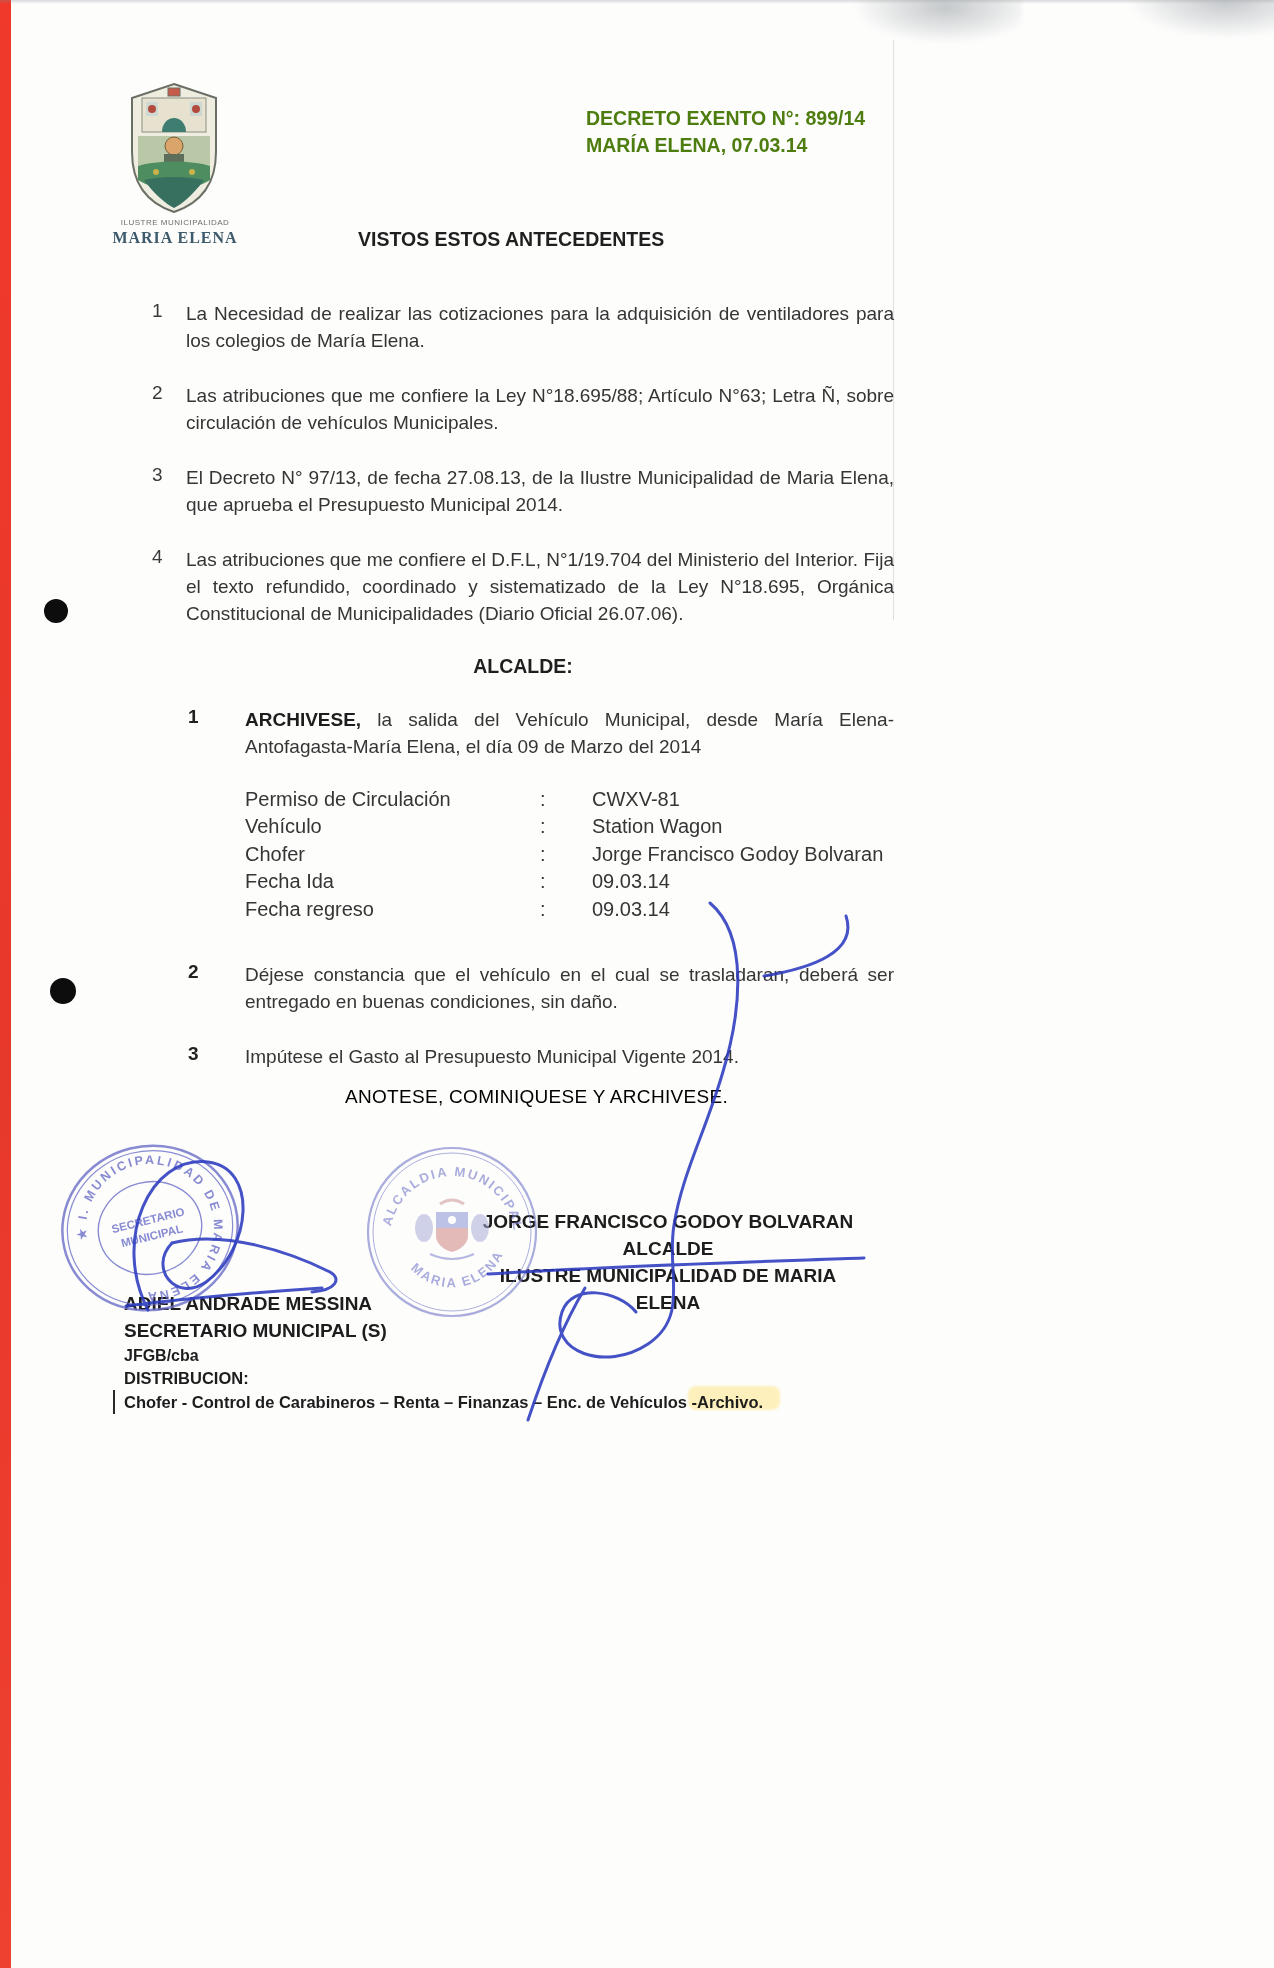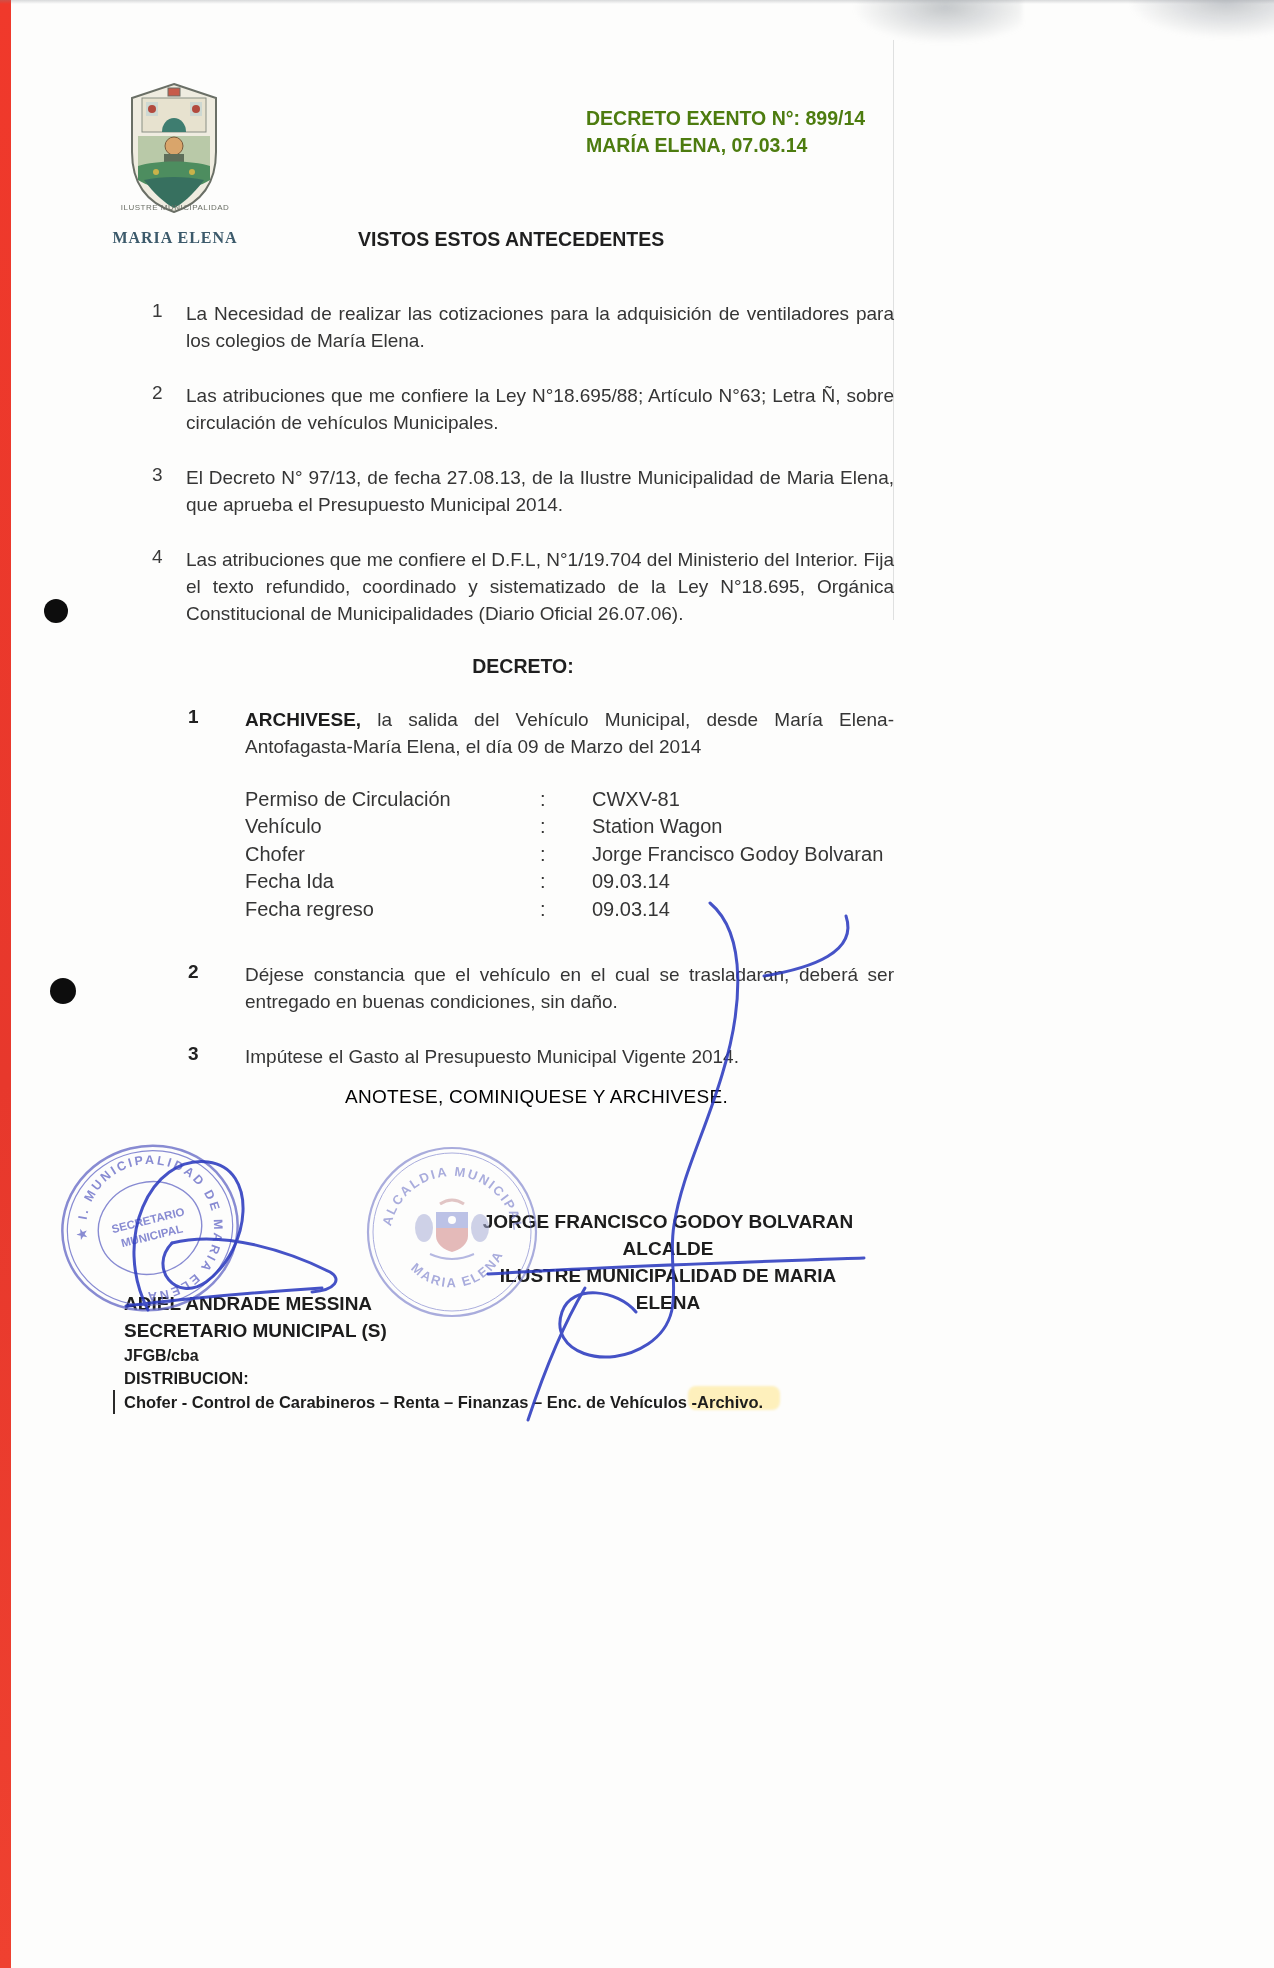--- a/index.html
+++ b/index.html
@@ -36,21 +36,21 @@
     position: absolute; left: 893px; top: 40px; width: 1px; height: 580px;
     background: rgba(120,122,128,.22);
   }
   .highlight-archivo {
     position: absolute; left: 688px; top: 1386px; width: 92px; height: 24px;
     background: rgba(255,225,110,.45); border-radius: 8px; filter: blur(1px);
   }
   
   .logo-wrap { position: absolute; left: 126px; top: 80px; width: 96px; }
   .logo-small {
-    position: absolute; left: 110px; top: 203px; width: 130px;
+    position: absolute; left: 110px; top: 218px; width: 130px;
     font-size: 8px; letter-spacing: .5px; text-align: center; color: #6b6f66;
   }
   .logo-caption {
     position: absolute; left: 98px; top: 229px; width: 154px;
     font-family: "Liberation Serif", serif;
     font-weight: bold; font-size: 16px; letter-spacing: 1px;
     text-align: center; color: #3c5a6b;
   }
   .decree-meta {
     position: absolute; left: 586px; top: 105px;
@@ -158,21 +158,21 @@
     <div class="ant-item">
       <div class="ant-num">3</div>
       <div class="ant-text">El Decreto N° 97/13, de fecha 27.08.13, de la Ilustre Municipalidad de Maria Elena, que aprueba el Presupuesto Municipal 2014.</div>
     </div>
     <div class="ant-item">
       <div class="ant-num">4</div>
       <div class="ant-text">Las atribuciones que me confiere el D.F.L, N°1/19.704 del Ministerio del Interior. Fija el texto refundido, coordinado y sistematizado de la Ley N°18.695, Orgánica Constitucional de Municipalidades (Diario Oficial 26.07.06).</div>
     </div>
   </div>
 
-  <div class="decreto-heading">DECRETO:</div>
+  <div class="decreto-heading">ALCALDE:</div>
 
   <div class="decreto">
     <div class="dec-item">
       <div class="dec-num">1</div>
       <div class="dec-text">
         <span class="b">ARCHIVESE,</span><span> la salida del Vehículo Municipal, desde María Elena-Antofagasta-María Elena,  el día 09 de Marzo del 2014</span>
       </div>
     </div>
 
     <div class="details">

